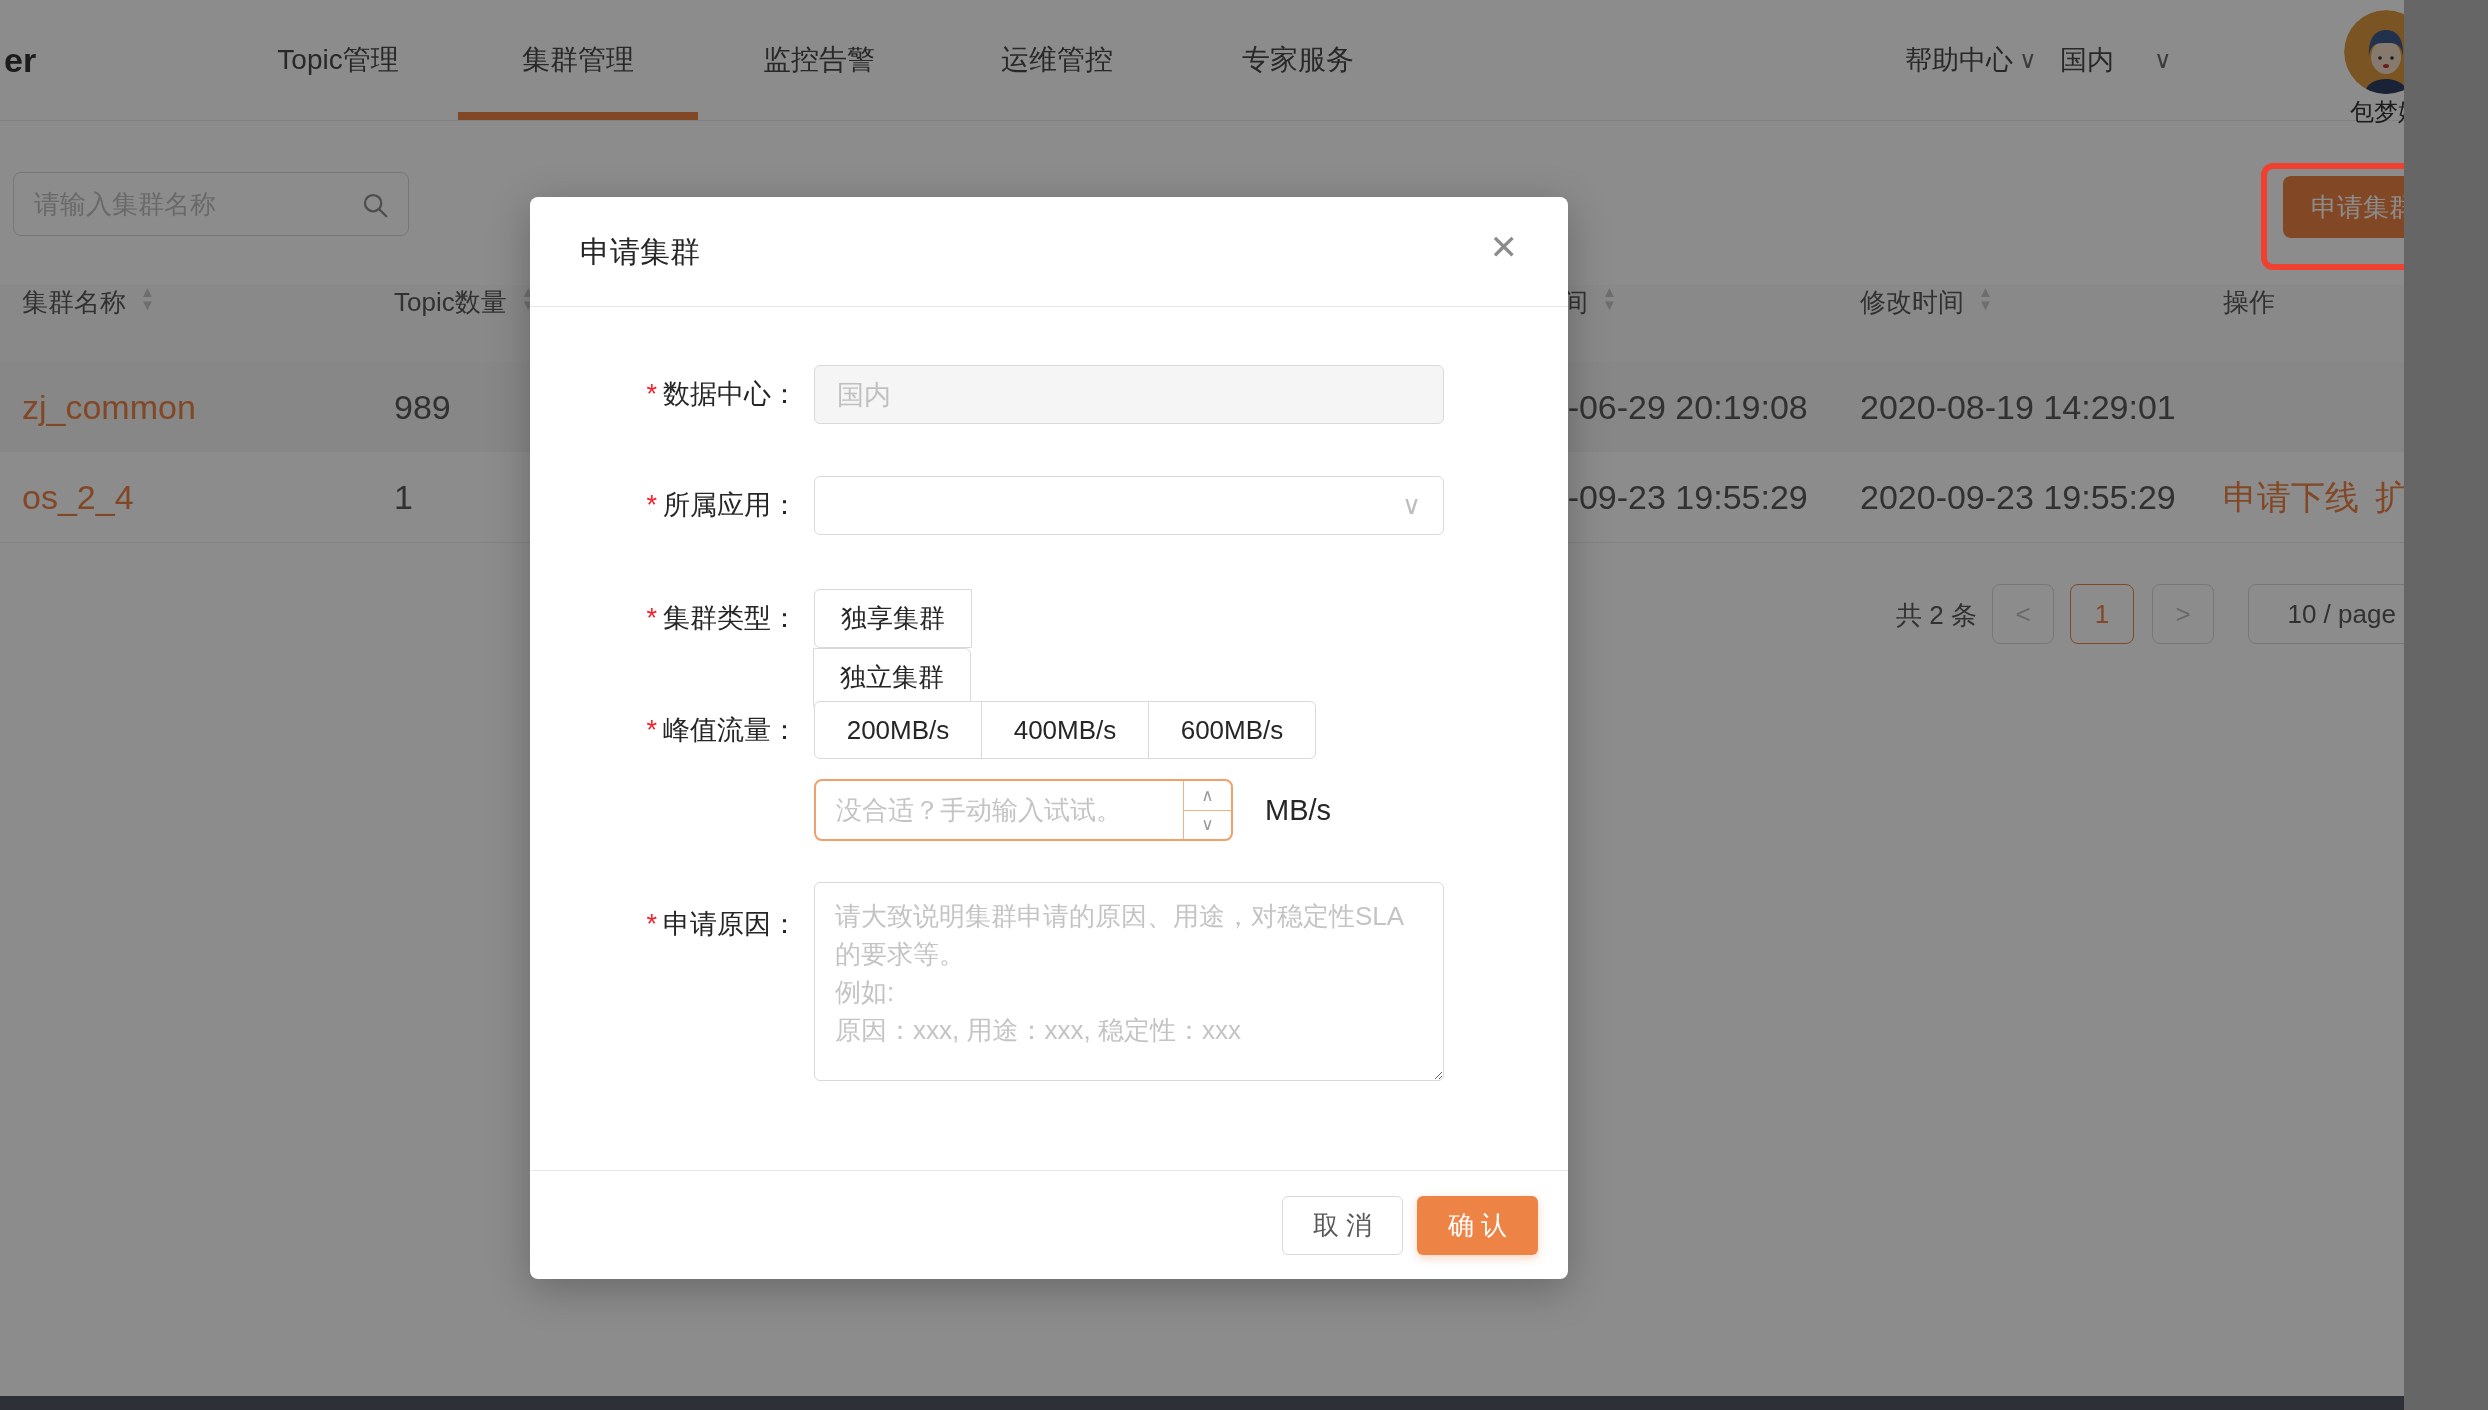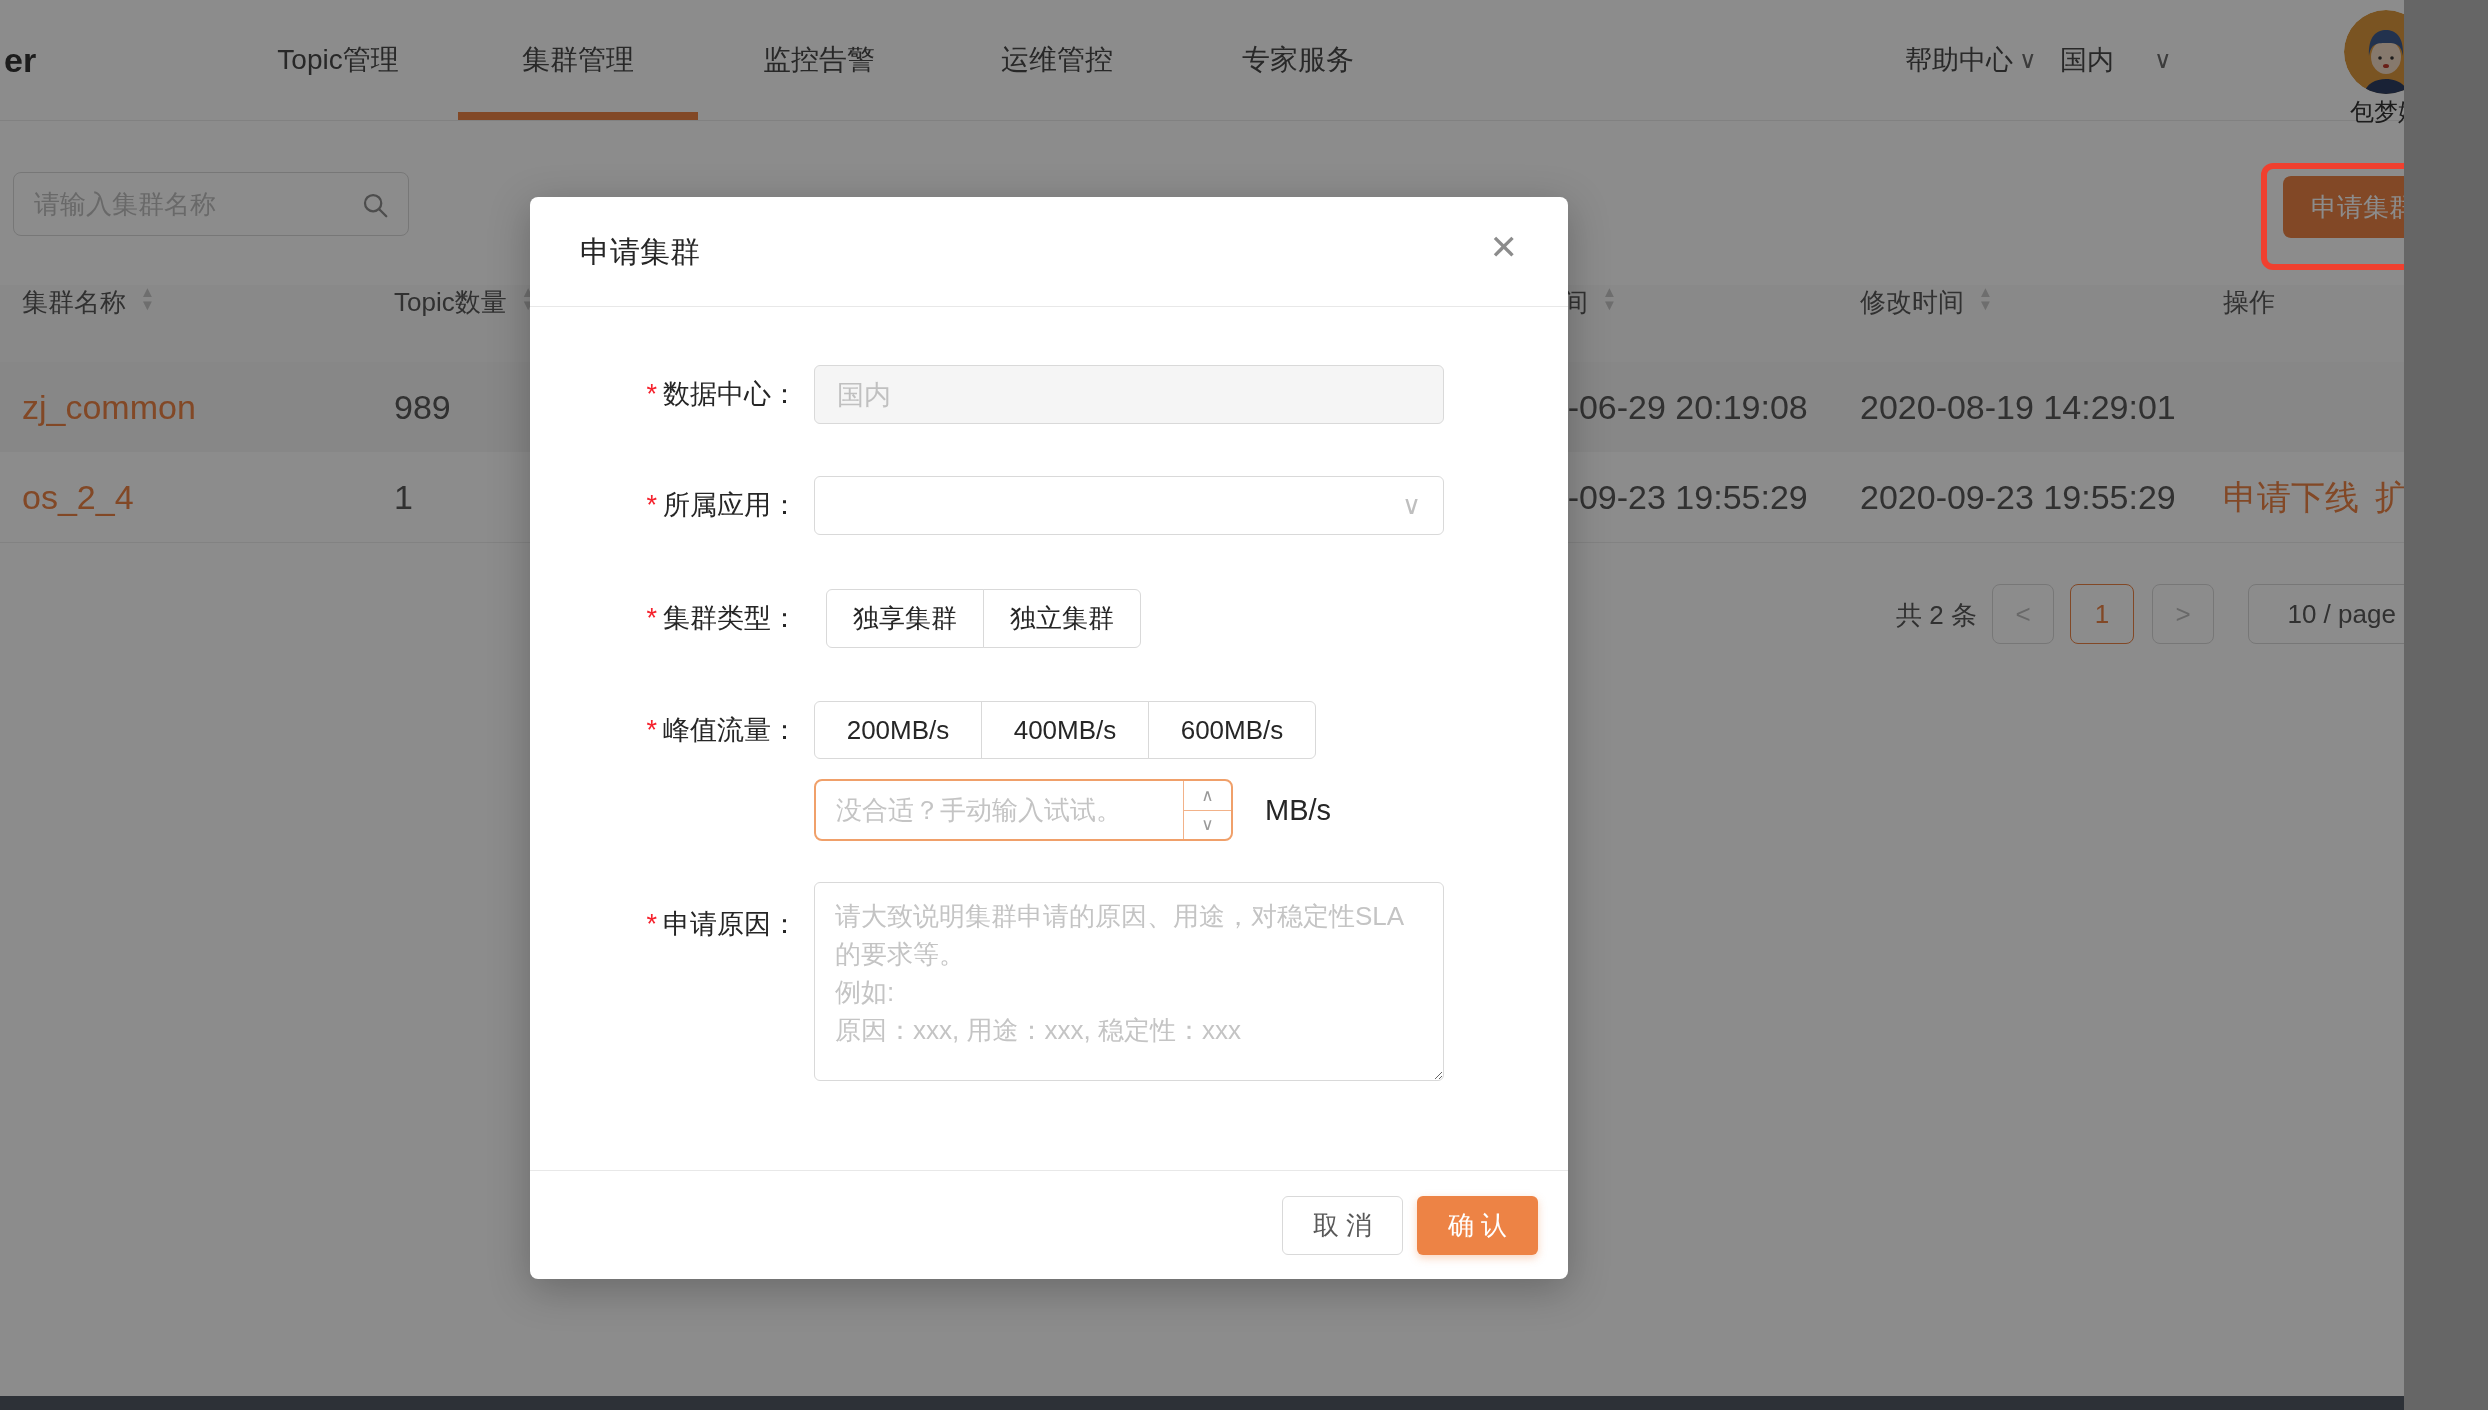--- a/index.html
+++ b/index.html
@@ -80,21 +80,21 @@
   .lb-type{top:392px;line-height:59px;}
   .lb-traffic{top:504px;line-height:58px;}
   .lb-reason{top:707px;line-height:40px;}
 
   .in-dc{position:absolute;left:284px;top:168px;width:630px;height:59px;box-sizing:border-box;border:1px solid #d9d9d9;border-radius:6px;
          background:#f5f5f5;color:#c0c0c0;font-size:27px;padding:0 22px;font-family:inherit;}
   .sel-app{position:absolute;left:284px;top:279px;width:630px;height:59px;box-sizing:border-box;border:1px solid #d9d9d9;border-radius:6px;background:#fff;cursor:pointer;}
   .sel-app .chev{position:absolute;right:22px;top:0;line-height:57px;color:#bfbfbf;font-size:26px;margin:0;}
 
   .seg{position:absolute;display:inline-flex;}
-  .seg-type{left:296px;top:392px;}
+  .seg-type{left:284px;top:392px;flex-direction:column;}
   .seg-traffic{left:284px;top:504px;}
   .seg button{height:59px;background:#fff;border:1px solid #d9d9d9;margin-left:-1px;font-size:26px;color:#262626;cursor:pointer;font-family:inherit;padding:0;}
   .seg button:first-child{margin-left:0;border-radius:6px 0 0 6px;}
   .seg button:last-child{border-radius:0 6px 6px 0;}
   .seg-type button{width:158px;}
   .seg-traffic button{width:168px;height:58px;}
 
   .num-wrap{position:absolute;left:284px;top:582px;width:419px;height:62px;box-sizing:border-box;border:2px solid #F0A06A;border-radius:8px;background:#fff;}
   .num-wrap input{position:absolute;left:0;top:0;width:350px;height:100%;border:none;outline:none;font-size:26px;color:#333;
                   padding:0 0 0 20px;box-sizing:border-box;background:transparent;font-family:inherit;}

